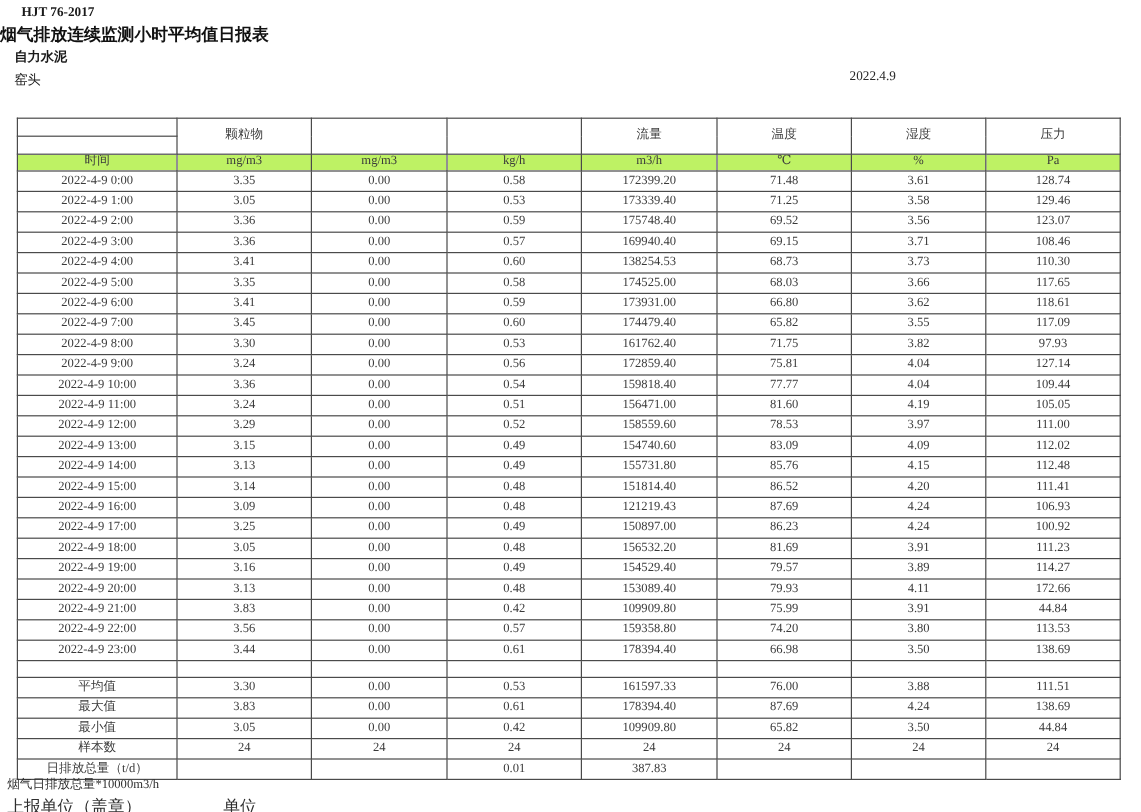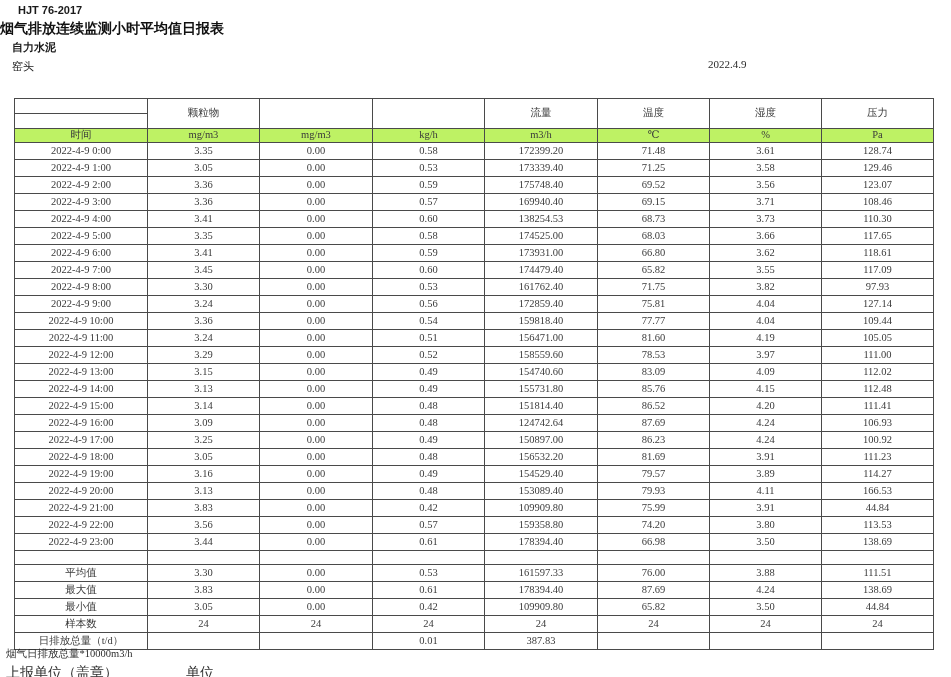--- a/index.html
+++ b/index.html
@@ -7,21 +7,21 @@
   body {
     width: 951px; height: 677px;
     font-family: "Liberation Serif", "DejaVu Serif", serif;
     color: #3a3a3a;
     position: relative;
     overflow: hidden;
   }
   .std-code {
     position: absolute; left: 18px; top: 4px;
     font-size: 11px; font-weight: bold; color: #1a1a1a;
-    font-family: Liberation Sans, sans-serif;
+    font-family: Liberation Serif, serif;
   }
   .report-title {
     position: absolute; left: 0; top: 20px; width: 951px;
     font-size: 14px; font-weight: bold; color: #111;
   }
   .company-name {
     position: absolute; left: 12px; top: 40px;
     font-size: 11px; font-weight: bold; color: #1a1a1a;
   }
   .station-name {
@@ -263,21 +263,21 @@
         <td>151814.40</td>
         <td>86.52</td>
         <td>4.20</td>
         <td>111.41</td>
       </tr>
       <tr class="data-row">
         <td>2022-4-9 16:00</td>
         <td>3.09</td>
         <td>0.00</td>
         <td>0.48</td>
-        <td>124742.64</td>
+        <td>121219.43</td>
         <td>87.69</td>
         <td>4.24</td>
         <td>106.93</td>
       </tr>
       <tr class="data-row">
         <td>2022-4-9 17:00</td>
         <td>3.25</td>
         <td>0.00</td>
         <td>0.49</td>
         <td>150897.00</td>
@@ -306,21 +306,21 @@
         <td>114.27</td>
       </tr>
       <tr class="data-row">
         <td>2022-4-9 20:00</td>
         <td>3.13</td>
         <td>0.00</td>
         <td>0.48</td>
         <td>153089.40</td>
         <td>79.93</td>
         <td>4.11</td>
-        <td>166.53</td>
+        <td>172.66</td>
       </tr>
       <tr class="data-row">
         <td>2022-4-9 21:00</td>
         <td>3.83</td>
         <td>0.00</td>
         <td>0.42</td>
         <td>109909.80</td>
         <td>75.99</td>
         <td>3.91</td>
         <td>44.84</td>

